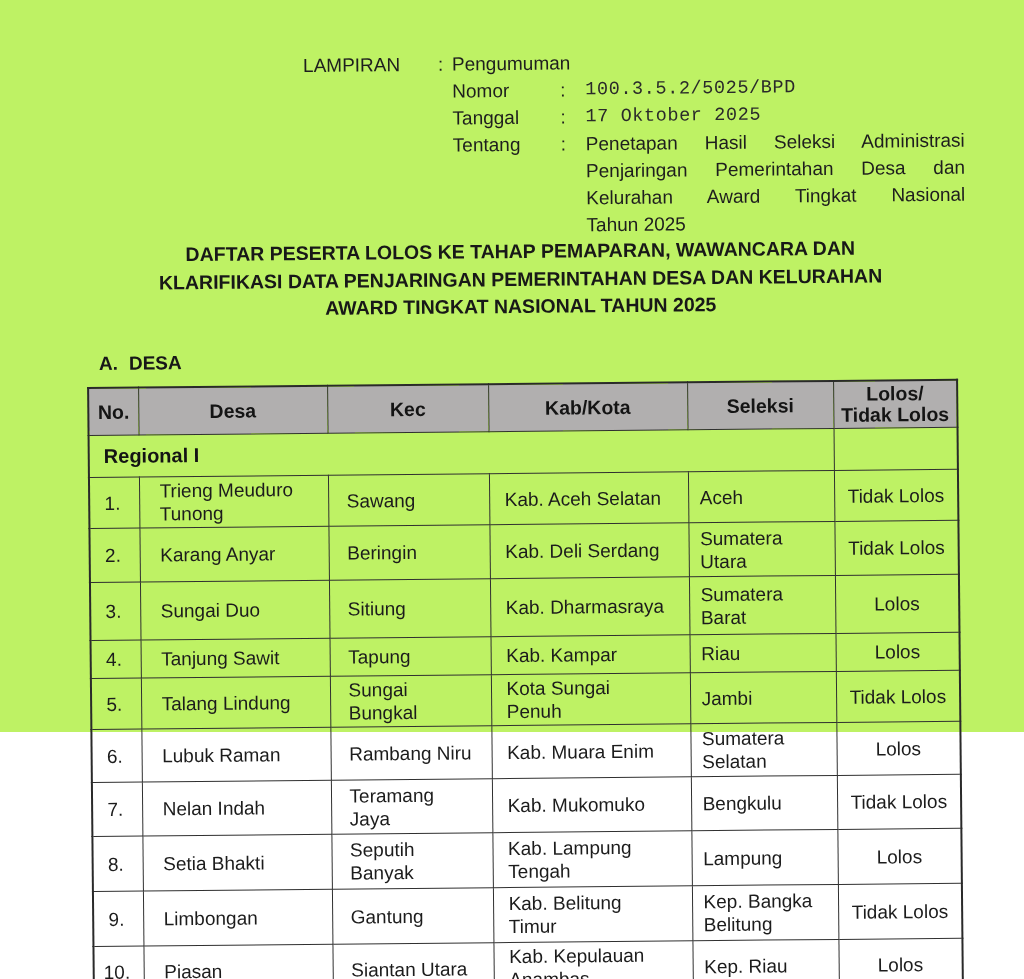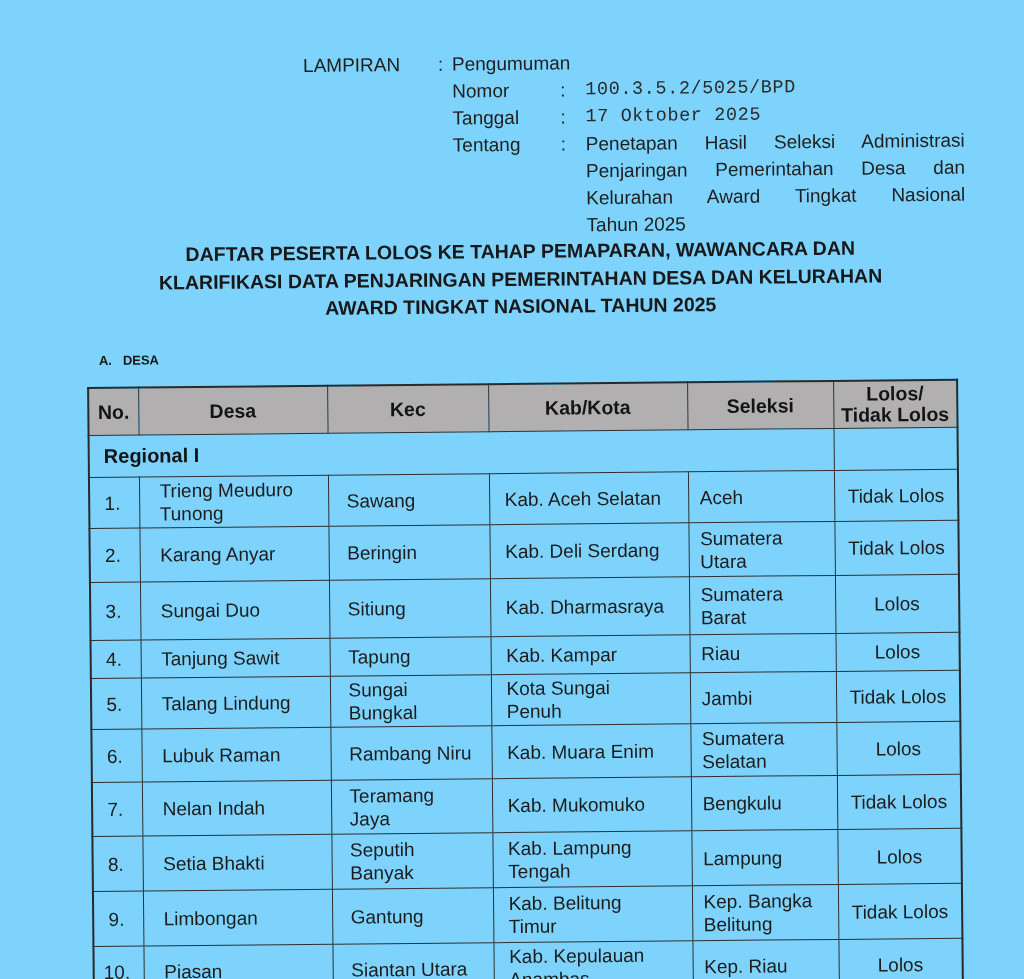--- a/index.html
+++ b/index.html
@@ -1,19 +1,19 @@
 <!DOCTYPE html>
 <html><head>
 <meta charset="utf-8">
 <style>
   * { margin: 0; padding: 0; box-sizing: border-box; }
   html, body { width: 1024px; height: 979px; overflow: hidden; background: #ffffff; }
   body { font-family: "Liberation Sans", sans-serif; color: #1e1e1e; }
 
-  .page { position: relative; width: 1024px; height: 979px; background: #7dd3fc; }
+  .page { position: relative; width: 1024px; height: 732px; background: #bef264; }
   .page-inner {
     position: absolute; inset: 0;
     transform: rotate(-0.55deg);
     transform-origin: 512px 480px;
   }
 
   
   .lampiran-block {
     position: absolute; left: 307px; top: 50px;
     font-size: 19px; line-height: 27px;
@@ -38,21 +38,21 @@
   
   .title-block {
     position: absolute; left: 88px; top: 238px; width: 869px;
     text-align: center; font-weight: bold;
     font-size: 19.5px; line-height: 27.5px; color: #181818;
   }
 
   
   .section-heading {
     position: absolute; left: 100px; top: 349px;
-    font-weight: bold; font-size: 13px; color: #181818;
+    font-weight: bold; font-size: 19px; color: #181818;
   }
   .section-letter { margin-right: 11px; }
 
   
   .table-wrap { position: absolute; left: 88px; top: 383px; width: 869px; }
   table.main {
     border-collapse: collapse; table-layout: fixed; width: 869px;
     font-size: 19px; color: #1c1c1c;
     border: 2.5px solid #2a2a2a;
   }

